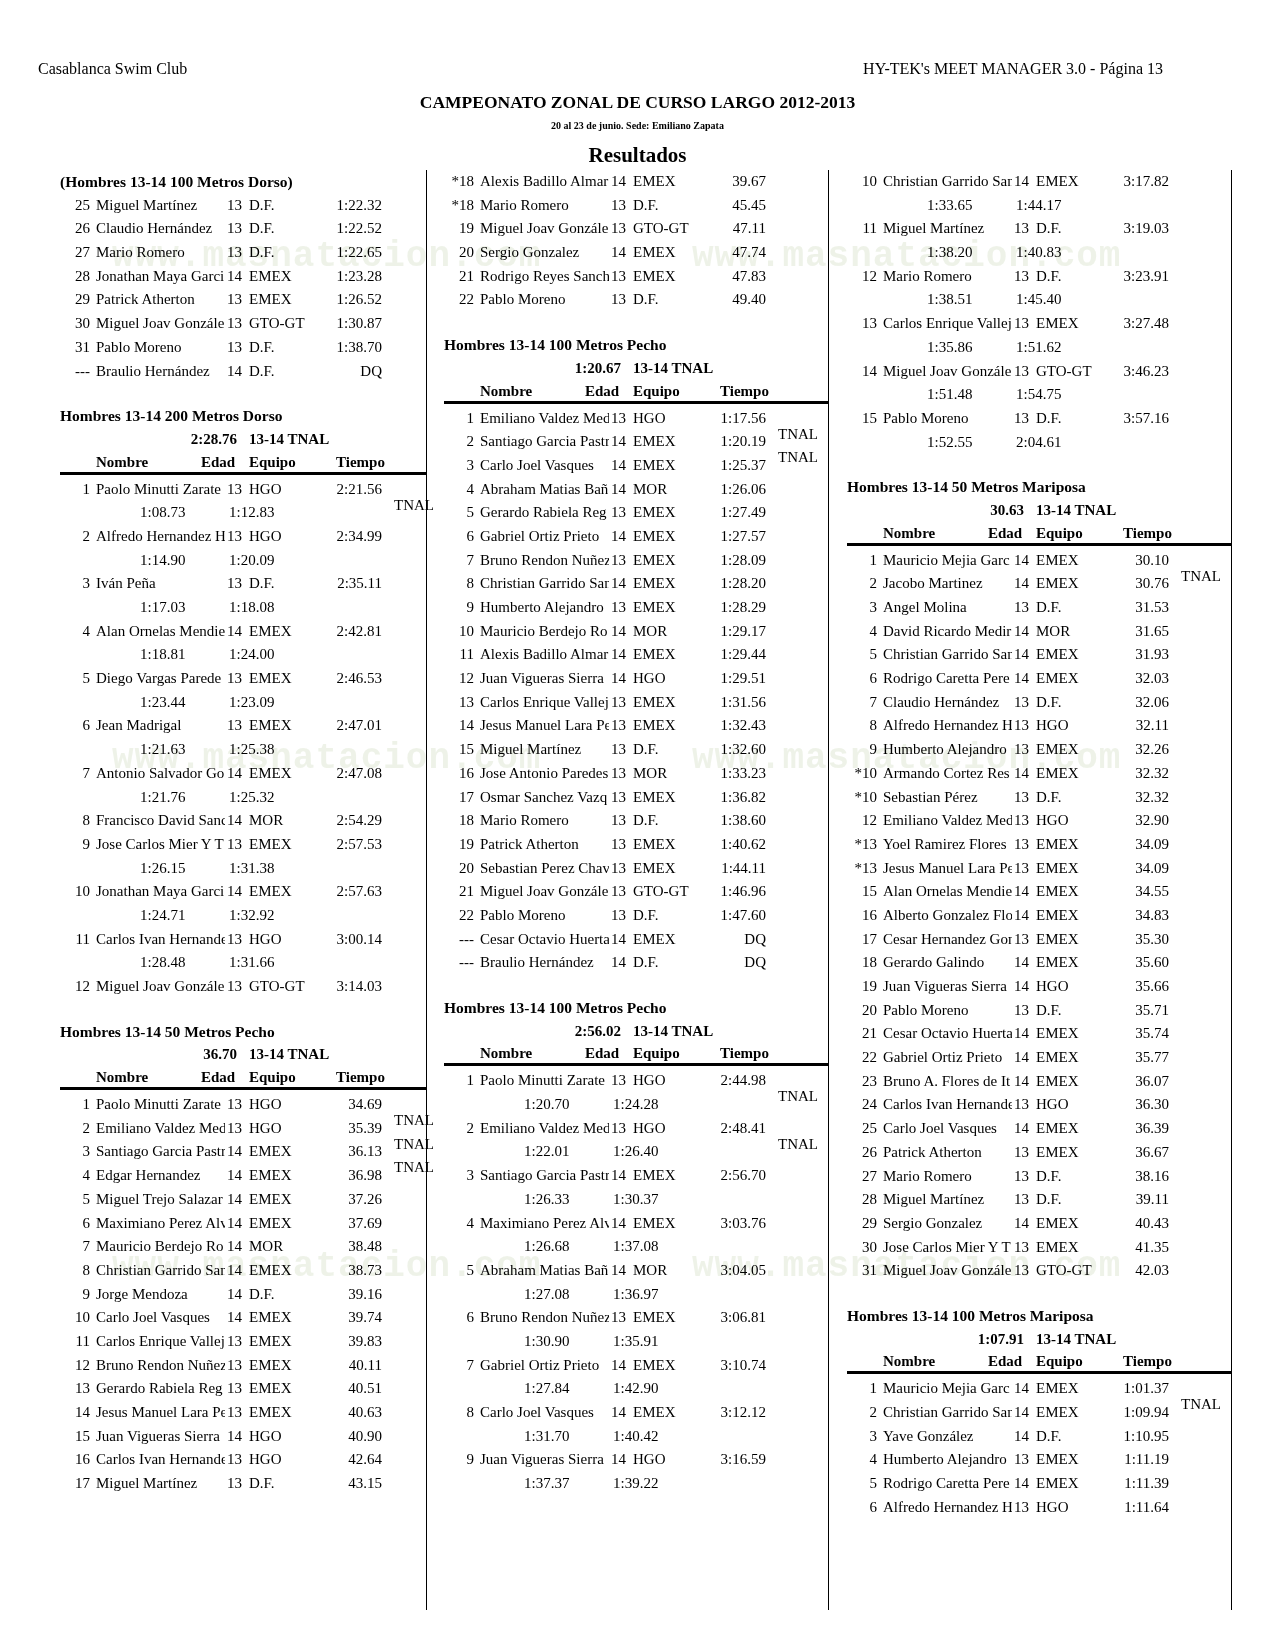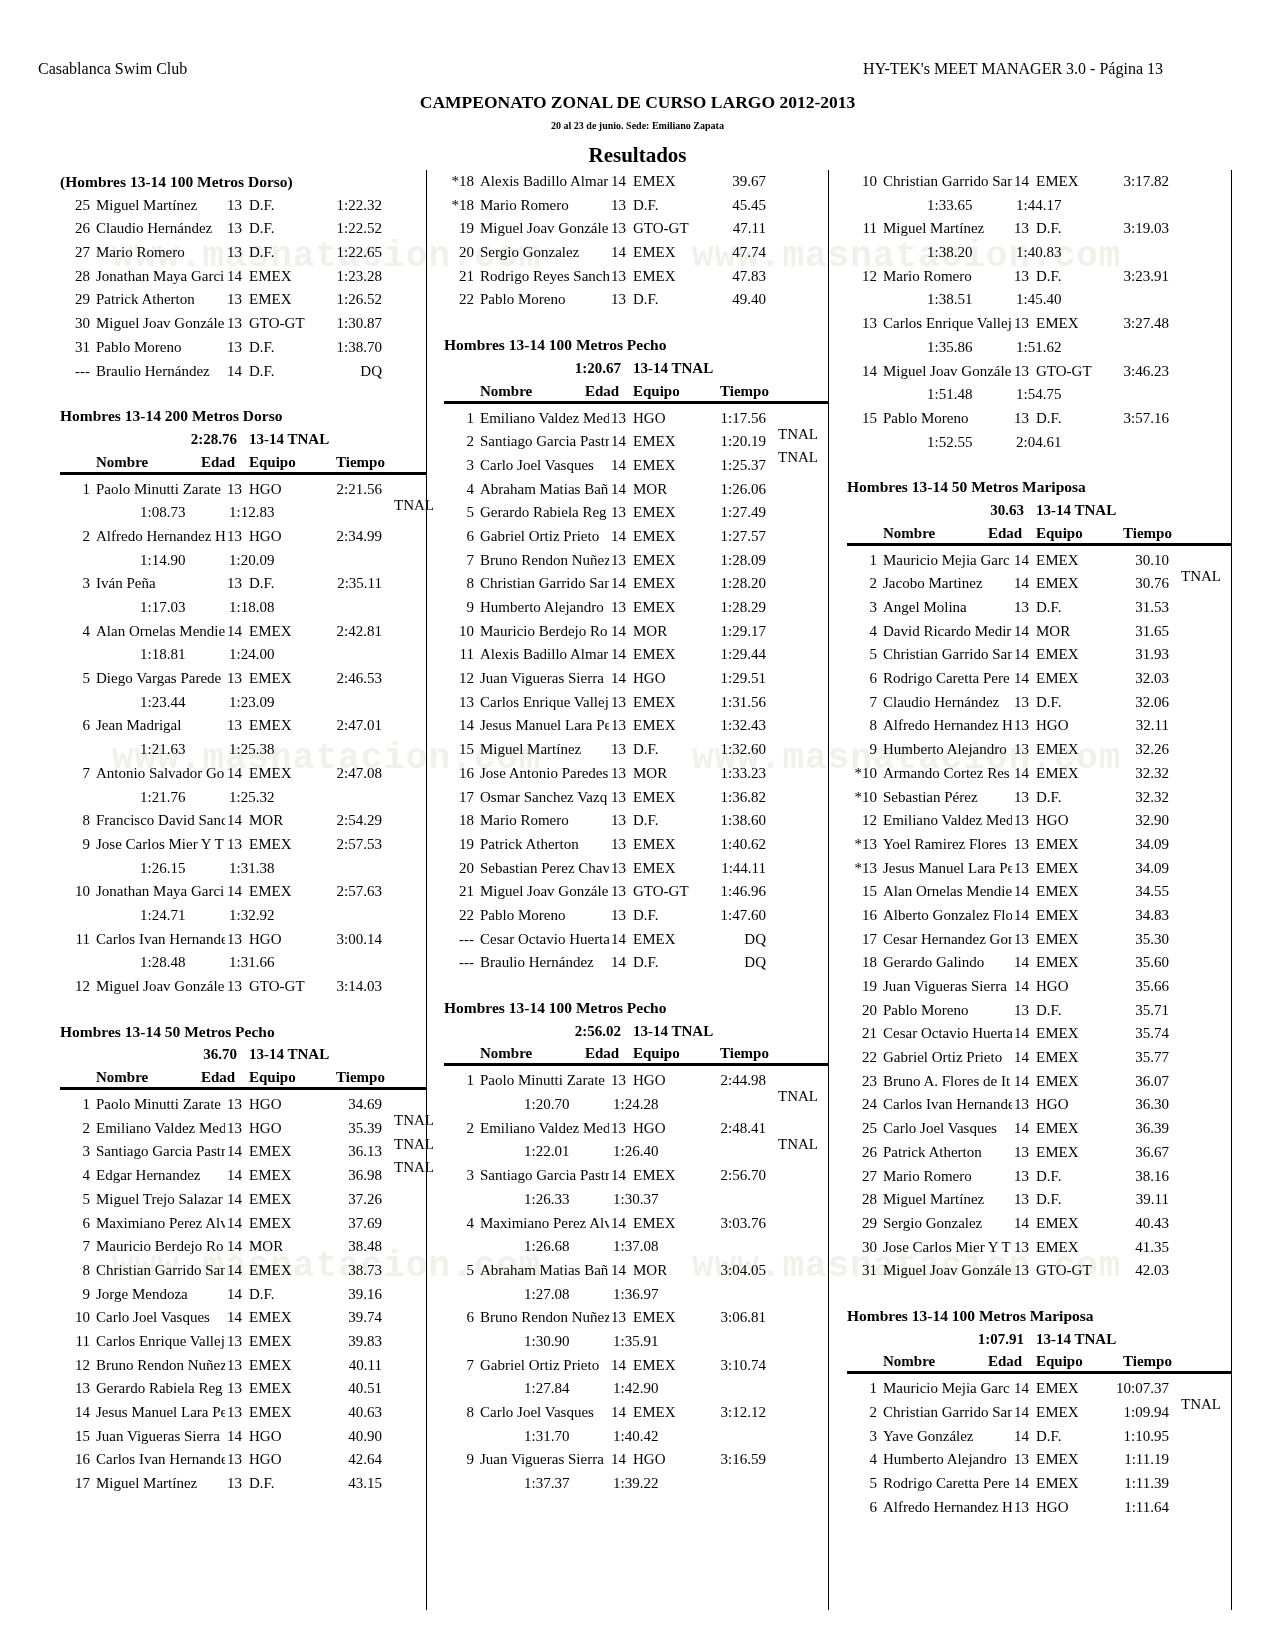--- a/index.html
+++ b/index.html
@@ -1098,21 +1098,21 @@
             <span class="h-name">Nombre</span>
             <span class="h-age">Edad</span>
             <span class="h-team">Equipo</span>
             <span class="h-time">Tiempo</span>
           </div>
           <div class="row">
             <span class="r-rank">1</span>
             <span class="r-name">Mauricio Mejia Garc</span>
             <span class="r-age">14</span>
             <span class="r-team">EMEX</span>
-            <span class="r-time">10:07.37</span>
+            <span class="r-time">1:01.37</span>
             <span class="r-tag">TNAL</span>
           </div>
           <div class="row">
             <span class="r-rank">2</span>
             <span class="r-name">Christian Garrido San</span>
             <span class="r-age">14</span>
             <span class="r-team">EMEX</span>
             <span class="r-time">1:09.94</span>
           </div>
           <div class="row">

